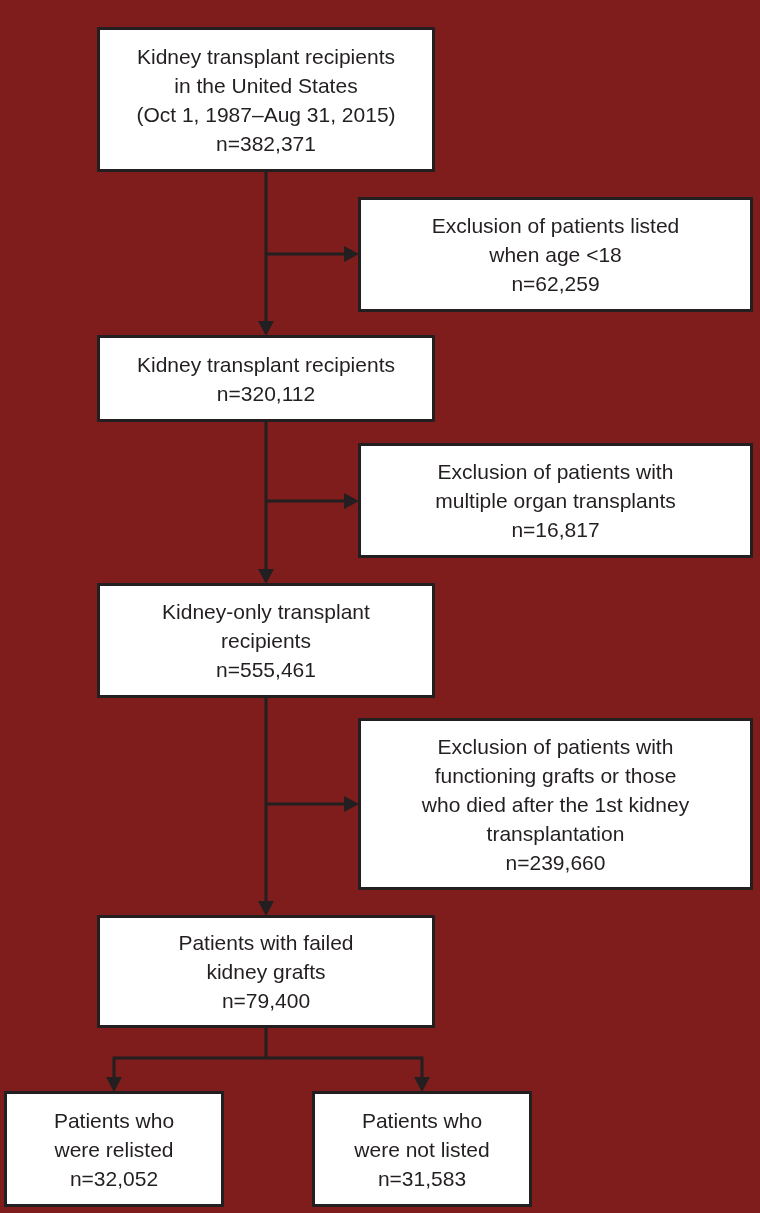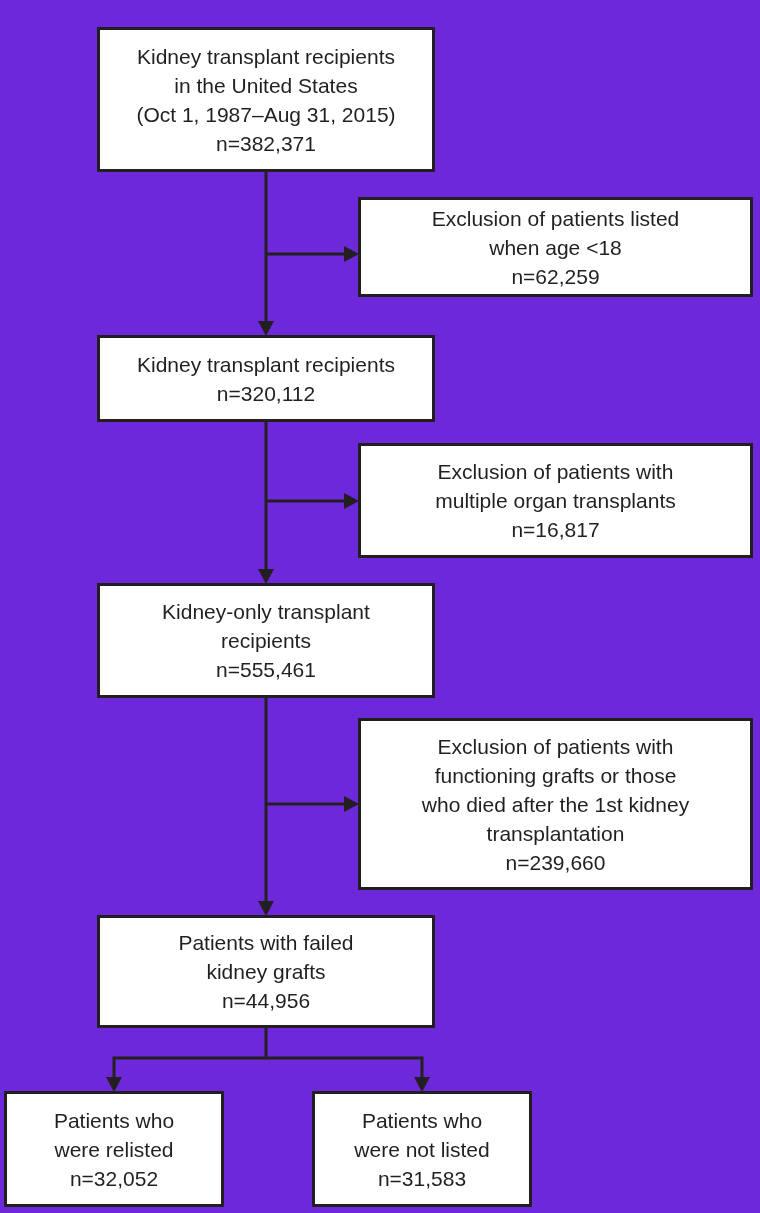--- a/index.html
+++ b/index.html
@@ -4,21 +4,21 @@
 <style>
   html, body {
     margin: 0;
     padding: 0;
     background: #ffffff;
   }
   .canvas {
     position: relative;
     width: 760px;
     height: 1213px;
-    background: #6d28d9;
+    background: #7f1d1d;
     font-family: "Liberation Sans", "DejaVu Sans", sans-serif;
     overflow: hidden;
   }
   .connectors {
     position: absolute;
     left: 0;
     top: 0;
     width: 760px;
     height: 1213px;
   }
@@ -75,21 +75,21 @@
     <path d="M266 1028 V1058 M112.5 1058 H423.5 M114 1058 V1078 M422 1058 V1078"></path>
     <polygon points="106,1077 122,1077 114,1092"></polygon>
     <polygon points="414,1077 430,1077 422,1092"></polygon>
   </svg>
 
   <div class="node" style="left:97px; top:27px; width:338px; height:145px;">Kidney transplant recipients
 in the United States
 (Oct 1, 1987–Aug 31, 2015)
 n=382,371</div>
 
-  <div class="node" style="left:358px; top:197px; width:395px; height:100px;">Exclusion of patients listed
+  <div class="node" style="left:358px; top:197px; width:395px; height:115px;">Exclusion of patients listed
 when age &lt;18
 n=62,259</div>
 
   <div class="node" style="left:97px; top:335px; width:338px; height:87px;">Kidney transplant recipients
 n=320,112</div>
 
   <div class="node" style="left:358px; top:443px; width:395px; height:115px;">Exclusion of patients with
 multiple organ transplants
 n=16,817</div>
 
@@ -98,21 +98,21 @@
 n=555,461</div>
 
   <div class="node" style="left:358px; top:718px; width:395px; height:172px;">Exclusion of patients with
 functioning grafts or those
 who died after the 1st kidney
 transplantation
 n=239,660</div>
 
   <div class="node" style="left:97px; top:915px; width:338px; height:113px;">Patients with failed
 kidney grafts
-n=44,956</div>
+n=79,400</div>
 
   <div class="node" style="left:4px; top:1091px; width:220px; height:116px;">Patients who
 were relisted
 n=32,052</div>
 
   <div class="node" style="left:312px; top:1091px; width:220px; height:116px;">Patients who
 were not listed
 n=31,583</div>
 
 </div>

